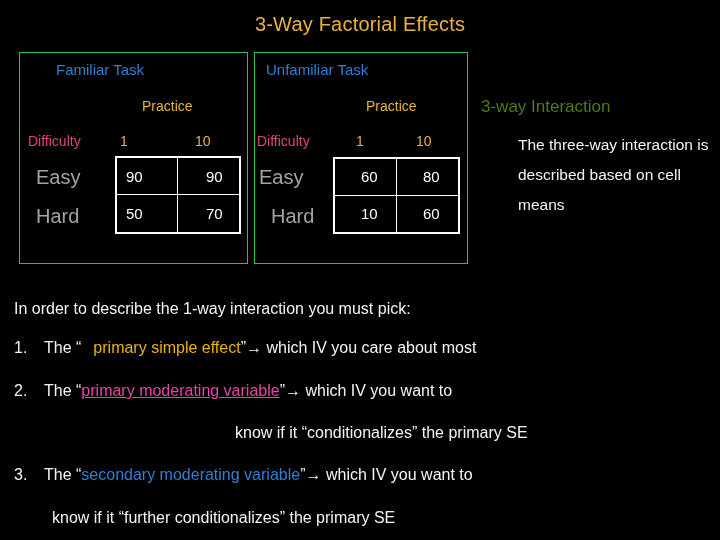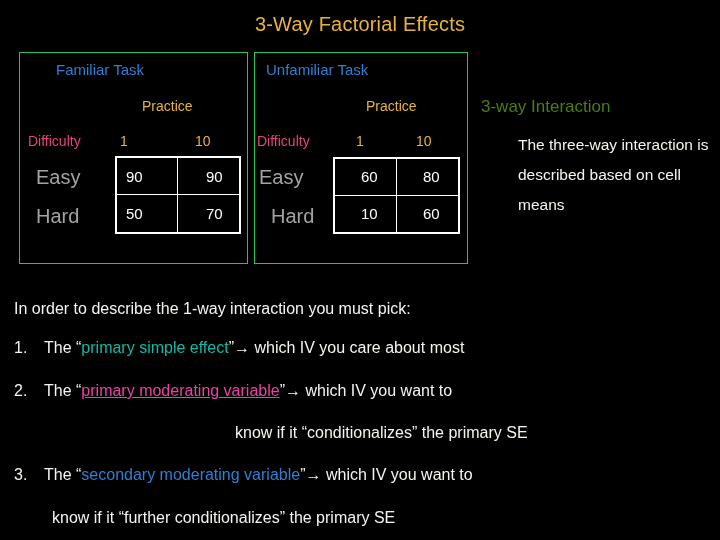--- a/index.html
+++ b/index.html
@@ -152,21 +152,21 @@
   }
   #intro-line   { left: 14px; top: 300px; }
   #item-1       { left: 14px; top: 339px; }
   #item-2       { left: 14px; top: 382px; }
   #item-2-cont  { left: 235px; top: 424px; }
   #item-3       { left: 14px; top: 466px; }
   #item-3-cont  { left: 52px; top: 509px; }
 
   .num { display: inline-block; width: 30px; }
 
-  .hl-gold    { color: #14b8a6; }
+  .hl-gold    { color: #eab308; margin-left: 12px; }
   .hl-magenta { color: #e844a4; text-decoration: underline; }
   .hl-blue    { color: #2f7fd4; }
   .arrow      { color: #f5f5ee; }
 </style>
 </head>
 <body>
 
 <div id="slide-title">3-Way Factorial Effects</div>
 
 <div class="panel" id="panel-familiar">

